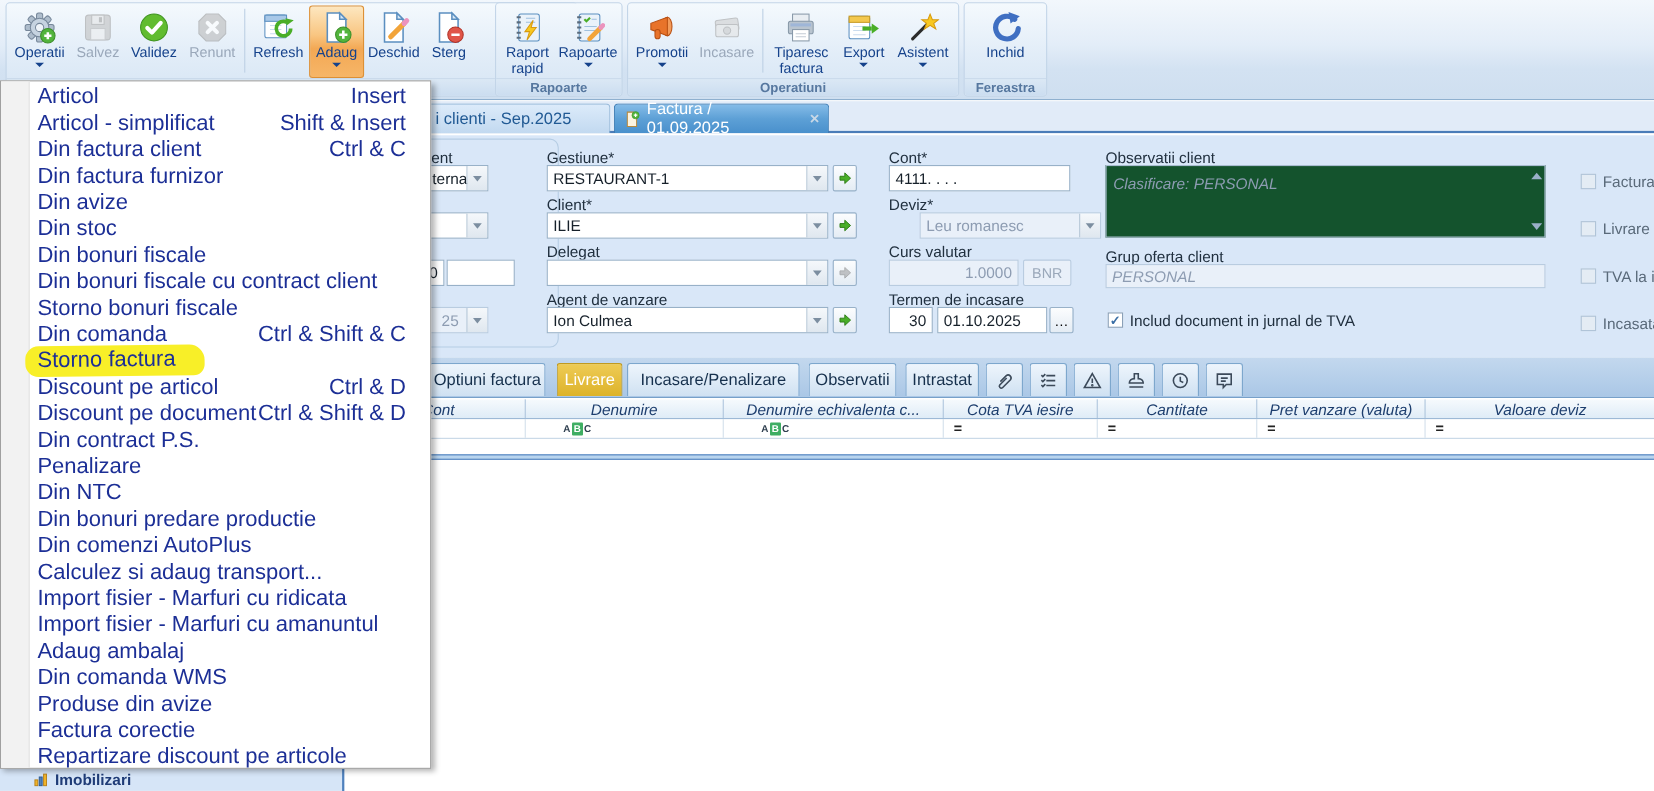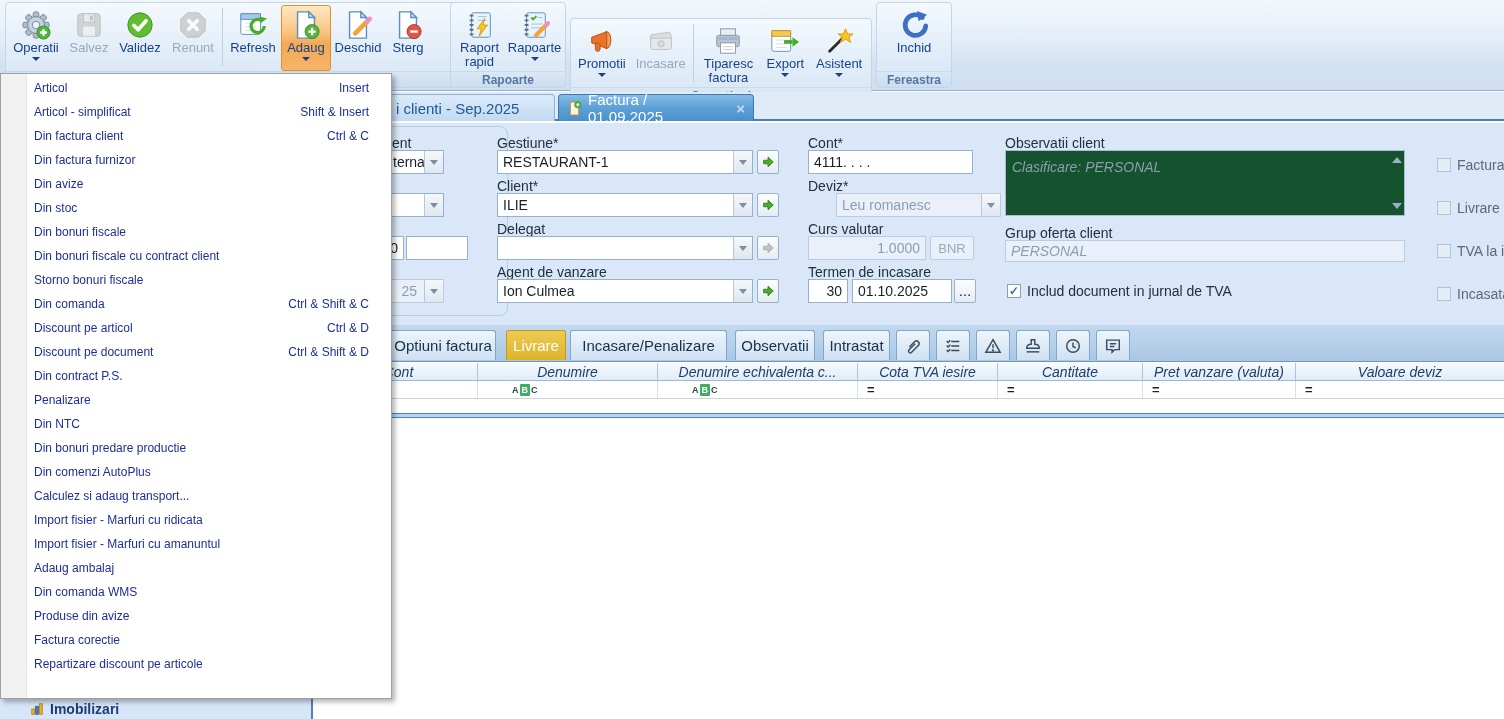--- a/index.html
+++ b/index.html
@@ -97,21 +97,21 @@
   
   .bottombar { position:absolute; left:0; top:697px; width:313px; height:22px; background:#d6e5f7;
     border-top:1px solid #8fb0d3; border-right:2px solid #4f81bd; display:flex; align-items:center; padding-left:30px; }
   .bottombar .bl { font-size:14px; font-weight:bold; color:#1f3c77; margin-left:6px; }
 
   
   .menu { position:absolute; left:0; top:73px; width:392px; height:626px; background:#fff;
     border:1px solid #a0a0a0; box-shadow:3px 3px 5px rgba(0,0,0,.3); z-index:50; }
   .mgutter { position:absolute; left:0; top:0; bottom:0; width:26px; background:#f2f2f2; border-right:1px solid #e3e3e3; }
   .mitem { position:relative; height:24px; display:flex; align-items:center; justify-content:space-between;
-    padding-left:33px; padding-right:22px; font-size:12px; color:#1c2f96; white-space:nowrap; }
+    padding-left:33px; padding-right:22px; font-size:20px; color:#1c2f96; white-space:nowrap; }
   .mitem .sc { color:#1c2f96; }
   .mhl { background:#f8ef28; padding:2px 26px 3px 11px; margin-left:-11px;
     border-radius:12px 14px 10px 12px; transform:rotate(-0.6deg); display:inline-block; }
 </style>
 </head>
 <body>
 
 <div class="screen">
 
   <div class="ribbon">
@@ -240,21 +240,21 @@
               <path d="M28 16l2-2" stroke="#eb93be" stroke-width="4.5" stroke-linecap="round"></path>
             </svg>
             </span>
           <span class="lbl">Rapoarte</span>
           <span class="caret"></span>
         </div>
       </div>
       <div class="gcap">Rapoarte</div>
     </div>
 
-    <div class="rgroup" style="left:570px; width:302px;margin-top:16px;">
+    <div class="rgroup" style="left:570px; width:302px;">
       <div class="rbtnrow">
         <div class="rbtn" style="width:58px;">
           <span class="ric">
             <svg viewBox="0 0 32 32" width="30" height="30">
               <ellipse cx="21" cy="15" rx="4.5" ry="9" fill="#f39b5a" stroke="#b84f12"></ellipse>
               <polygon points="21,6 5,12 5,18 21,24" fill="#e8732a" stroke="#b84f12"></polygon>
               <rect x="9" y="18" width="5" height="9" rx="2.5" fill="#e8732a" stroke="#b84f12"></rect>
             </svg>
             </span>
           <span class="lbl">Promotii</span>
@@ -645,20 +645,24 @@
     </div>
     <div class="mitem">
       <span>Storno bonuri fiscale</span>
         <span class="sc"></span>
     </div>
     <div class="mitem">
       <span>Din comanda</span>
         <span class="sc">Ctrl &amp; Shift &amp; C</span>
     </div>
     <div class="mitem">
+      <span class="mhl"><span>Storno factura</span></span>
+      <span class="sc"></span>
+    </div>
+    <div class="mitem">
       <span>Discount pe articol</span>
         <span class="sc">Ctrl &amp; D</span>
     </div>
     <div class="mitem">
       <span>Discount pe document</span>
         <span class="sc">Ctrl &amp; Shift &amp; D</span>
     </div>
     <div class="mitem">
       <span>Din contract P.S.</span>
         <span class="sc"></span>

